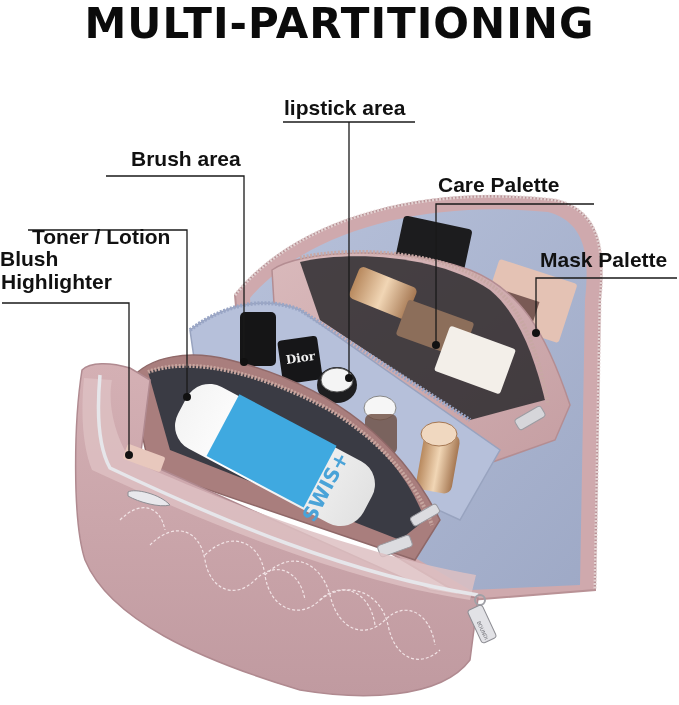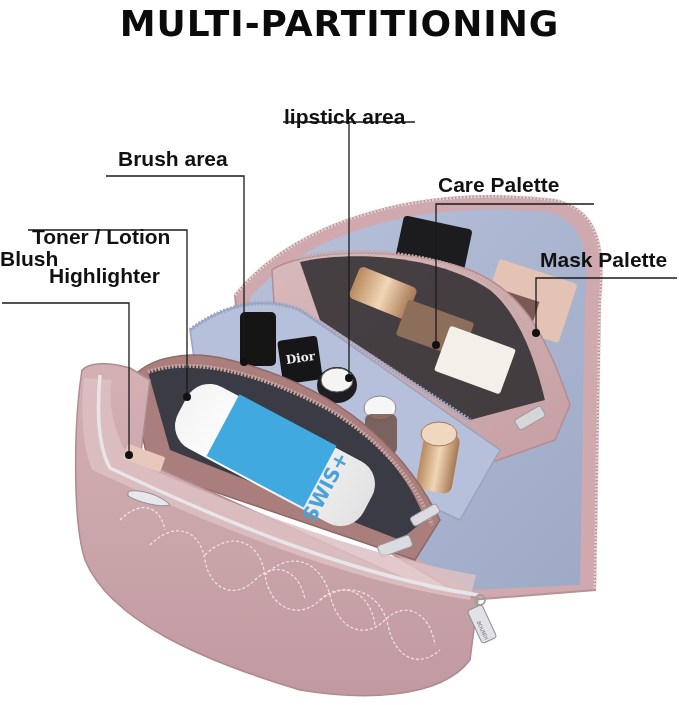--- a/index.html
+++ b/index.html
@@ -1,20 +1,20 @@
 <!DOCTYPE html>
 <html><head>
   <meta charset="utf-8">
   <style>
     html, body { margin: 0; padding: 0; background: #ffffff; }
     body { width: 679px; height: 705px; position: relative; overflow: hidden; }
     .title {
       position: absolute; left: 0; top: 0; width: 679px; height: 54px;
       text-align: center; font-family: "DejaVu Sans", sans-serif;
-      font-weight: bold; font-size: 36px; line-height: 44px; letter-spacing: 1px;
+      font-weight: bold; font-size: 42px; line-height: 44px; letter-spacing: 1px;
       color: #0b0b0b; top: 2px;
     }
     .label {
       position: absolute; font-family: "Liberation Sans", sans-serif;
       font-weight: bold; font-size: 21px; line-height: 23px; color: #111111;
       white-space: nowrap;
     }
     .label.right { text-align: left; }
     svg.scene { position: absolute; left: 0; top: 0; }
   </style>
@@ -162,19 +162,19 @@
   <g fill="#111111">
     <circle cx="349" cy="378" r="4"></circle>
     <circle cx="244" cy="362" r="4"></circle>
     <circle cx="187" cy="397" r="4"></circle>
     <circle cx="129" cy="455" r="4"></circle>
     <circle cx="436" cy="345" r="4"></circle>
     <circle cx="536" cy="333" r="4"></circle>
   </g>
 </svg>
 
-<div class="label" style="left:284px; top:105px;text-align:center;">lipstick area</div>
-<div class="label" style="left:118px; top:147px;text-align:right;">Brush area</div>
+<div class="label" style="left:284px; top:96px;text-align:center;">lipstick area</div>
+<div class="label" style="left:131px; top:147px;text-align:right;">Brush area</div>
 <div class="label" style="left:32px; top:201px;margin-top:24px;">Toner / Lotion</div>
 <div class="label right" style="left:0px; top:247px; width:119px;">Blush</div>
-<div class="label" style="left:1px; top:264px;padding-left:48px;">Highlighter</div>
+<div class="label" style="left:1px; top:270px;">Highlighter</div>
 <div class="label" style="left:438px; top:173px;">Care Palette</div>
 <div class="label" style="left:540px; top:248px;">Mask Palette</div>
 
 </body></html>

